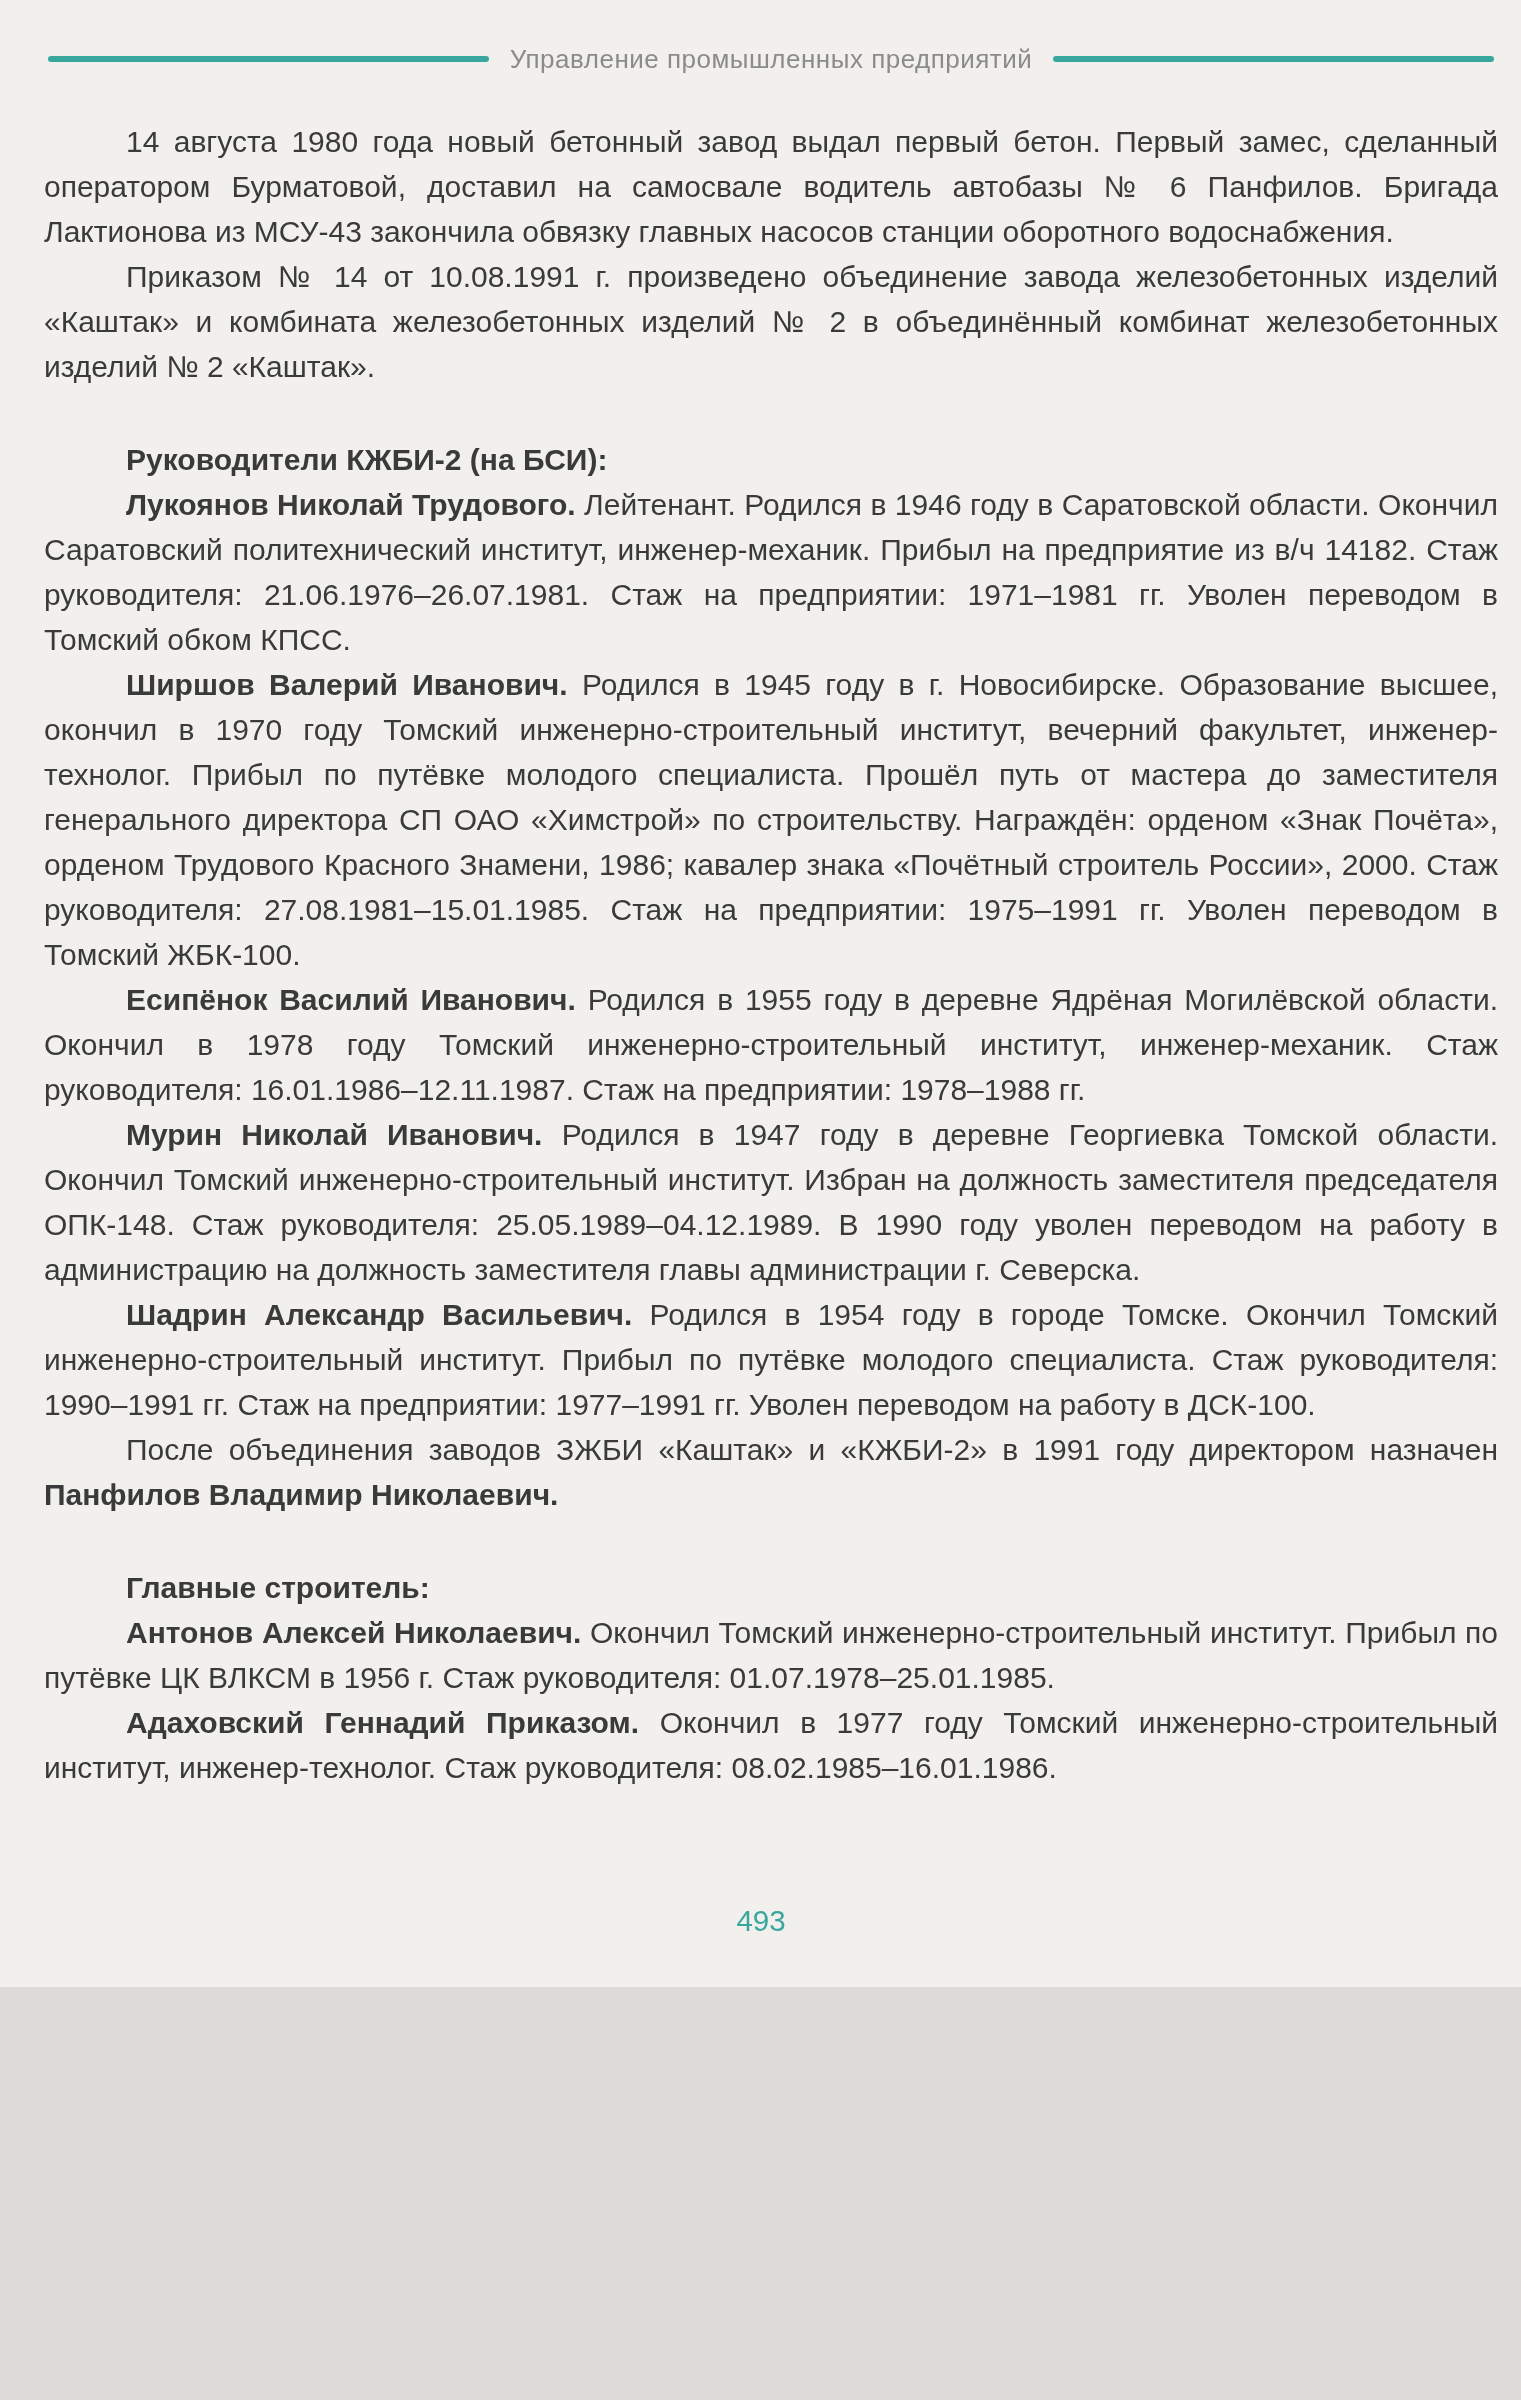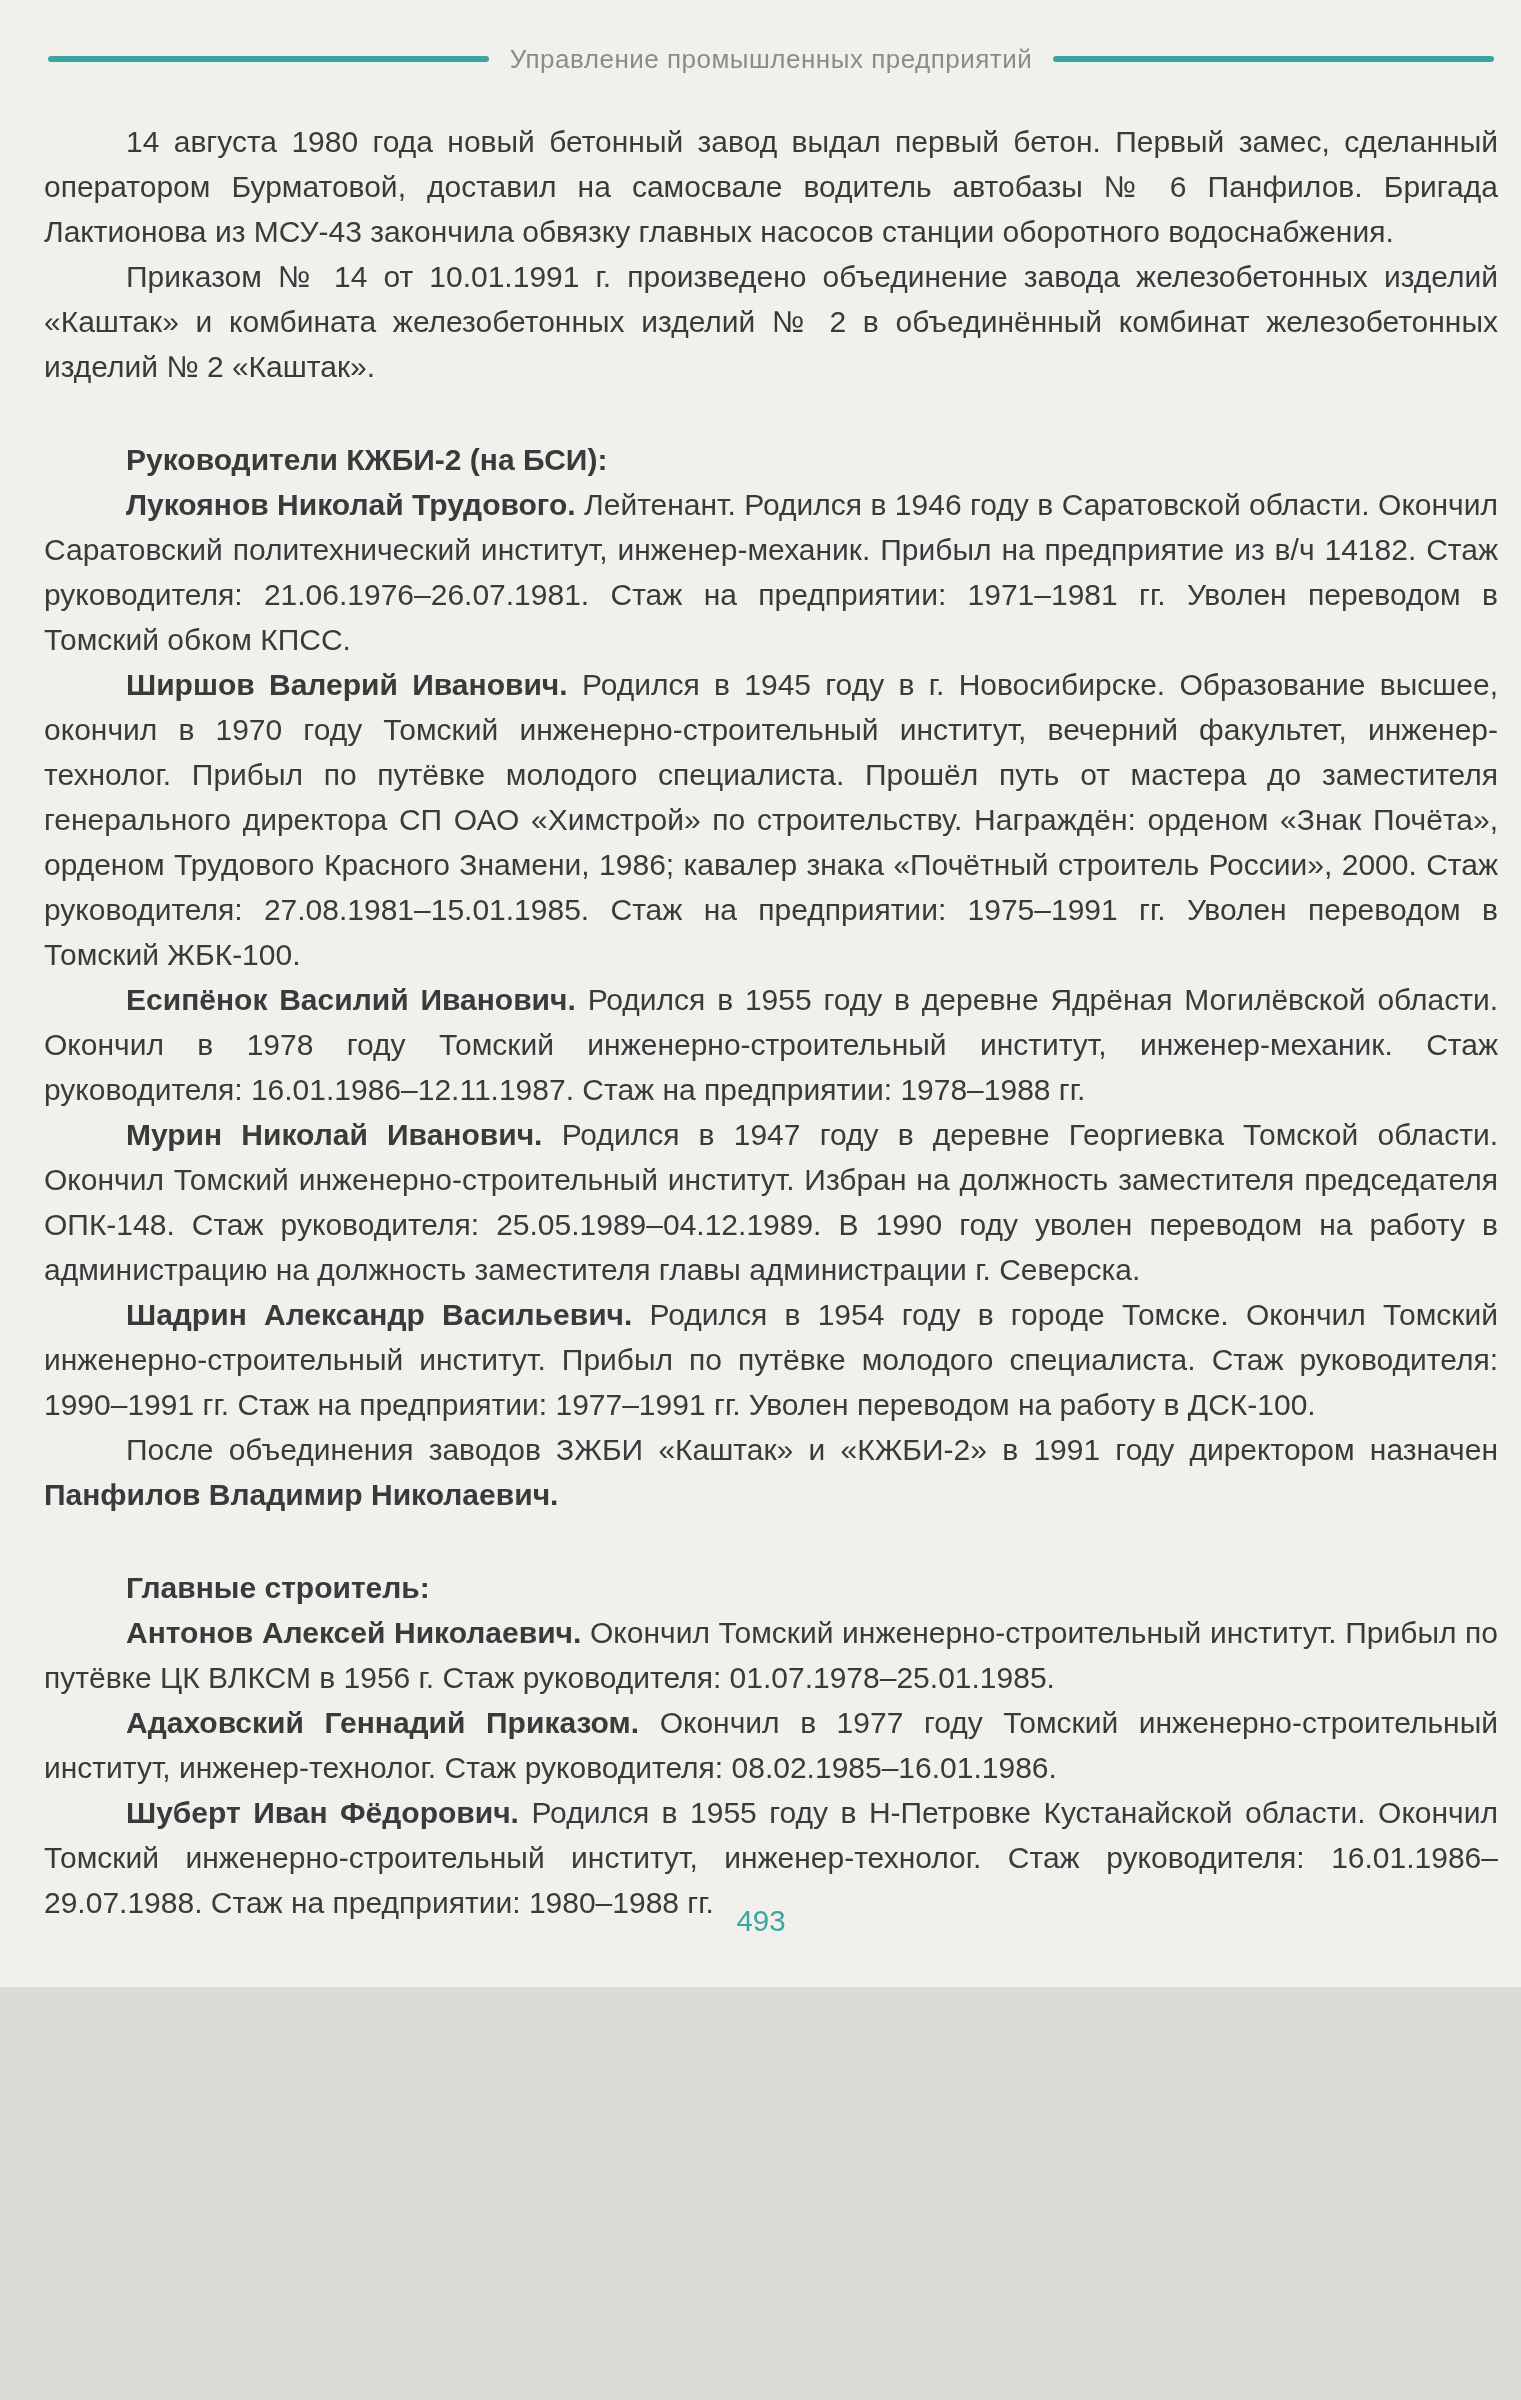--- a/index.html
+++ b/index.html
@@ -75,21 +75,21 @@
   <div class="running-header">
     <span class="header-rule"></span>
     <span class="header-title">Управление промышленных предприятий</span>
     <span class="header-rule"></span>
   </div>
 
   <div class="body-text">
 
     <p class="para">14 августа 1980 года новый бетонный завод выдал первый бетон. Первый замес, сделанный оператором Бурматовой, доставил на самосвале водитель автобазы № 6 Панфилов. Бригада Лактионова из МСУ-43 закончила обвязку главных насосов станции оборотного водоснабжения.</p>
 
-    <p class="para">Приказом № 14 от 10.01.1991 г. произведено объединение завода железобетонных изделий «Каштак» и комбината железобетонных изделий № 2 в объединённый комбинат железобетонных изделий № 2 «Каштак».</p>
+    <p class="para">Приказом № 14 от 10.08.1991 г. произведено объединение завода железобетонных изделий «Каштак» и комбината железобетонных изделий № 2 в объединённый комбинат железобетонных изделий № 2 «Каштак».</p>
 
     <div class="section-gap"></div>
 
     <p class="section-heading">Руководители КЖБИ-2 (на БСИ):</p>
 
     <p class="para">
       <span class="b">Лукоянов Николай Трудового.</span>
       <span>Лейтенант. Родился в 1946 году в Саратовской области. Окончил Саратовский политехнический институт, инженер-механик. Прибыл на предприятие из в/ч 14182. Стаж руководителя: 21.06.1976–26.07.1981. Стаж на предприятии: 1971–1981 гг. Уволен переводом в Томский обком КПСС.</span>
     </p>
 
@@ -125,23 +125,19 @@
     <p class="para">
       <span class="b">Антонов Алексей Николаевич.</span>
       <span>Окончил Томский инженерно-строительный институт. Прибыл по путёвке ЦК ВЛКСМ в 1956 г. Стаж руководителя: 01.07.1978–25.01.1985.</span>
     </p>
 
     <p class="para">
       <span class="b">Адаховский Геннадий Приказом.</span>
       <span>Окончил в 1977 году Томский инженерно-строительный институт, инженер-технолог. Стаж руководителя: 08.02.1985–16.01.1986.</span>
     </p>
 
-    <p class="para">
-      <span class="b">Шуберт Иван Фёдорович.</span>
-      <span>Родился в 1955 году в Н-Петровке Кустанайской области. Окончил Томский инженерно-строительный институт, инженер-технолог. Стаж руководителя: 16.01.1986–29.07.1988. Стаж на предприятии: 1980–1988 гг.</span>
-    </p>
 
   </div>
 
   <div class="page-number">493</div>
 
 </div>
 
 
 </body></html>

